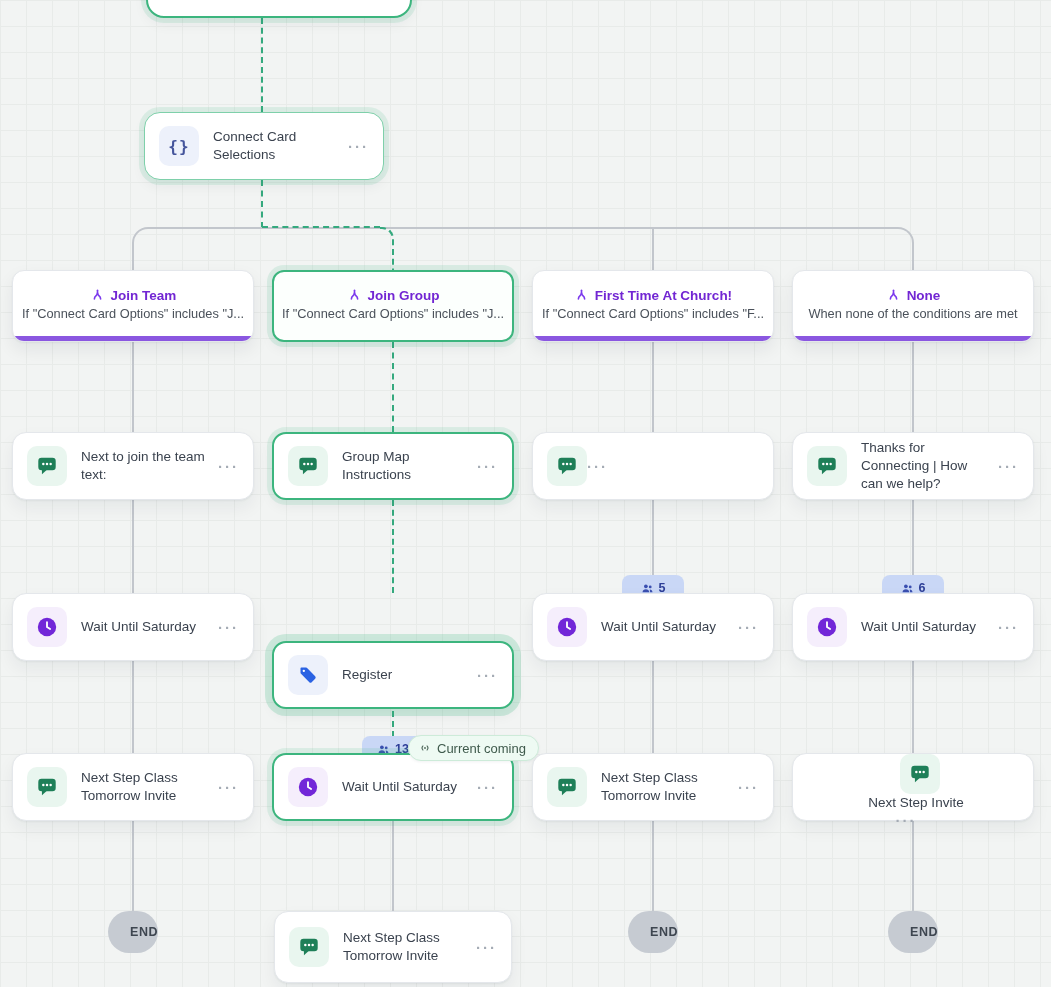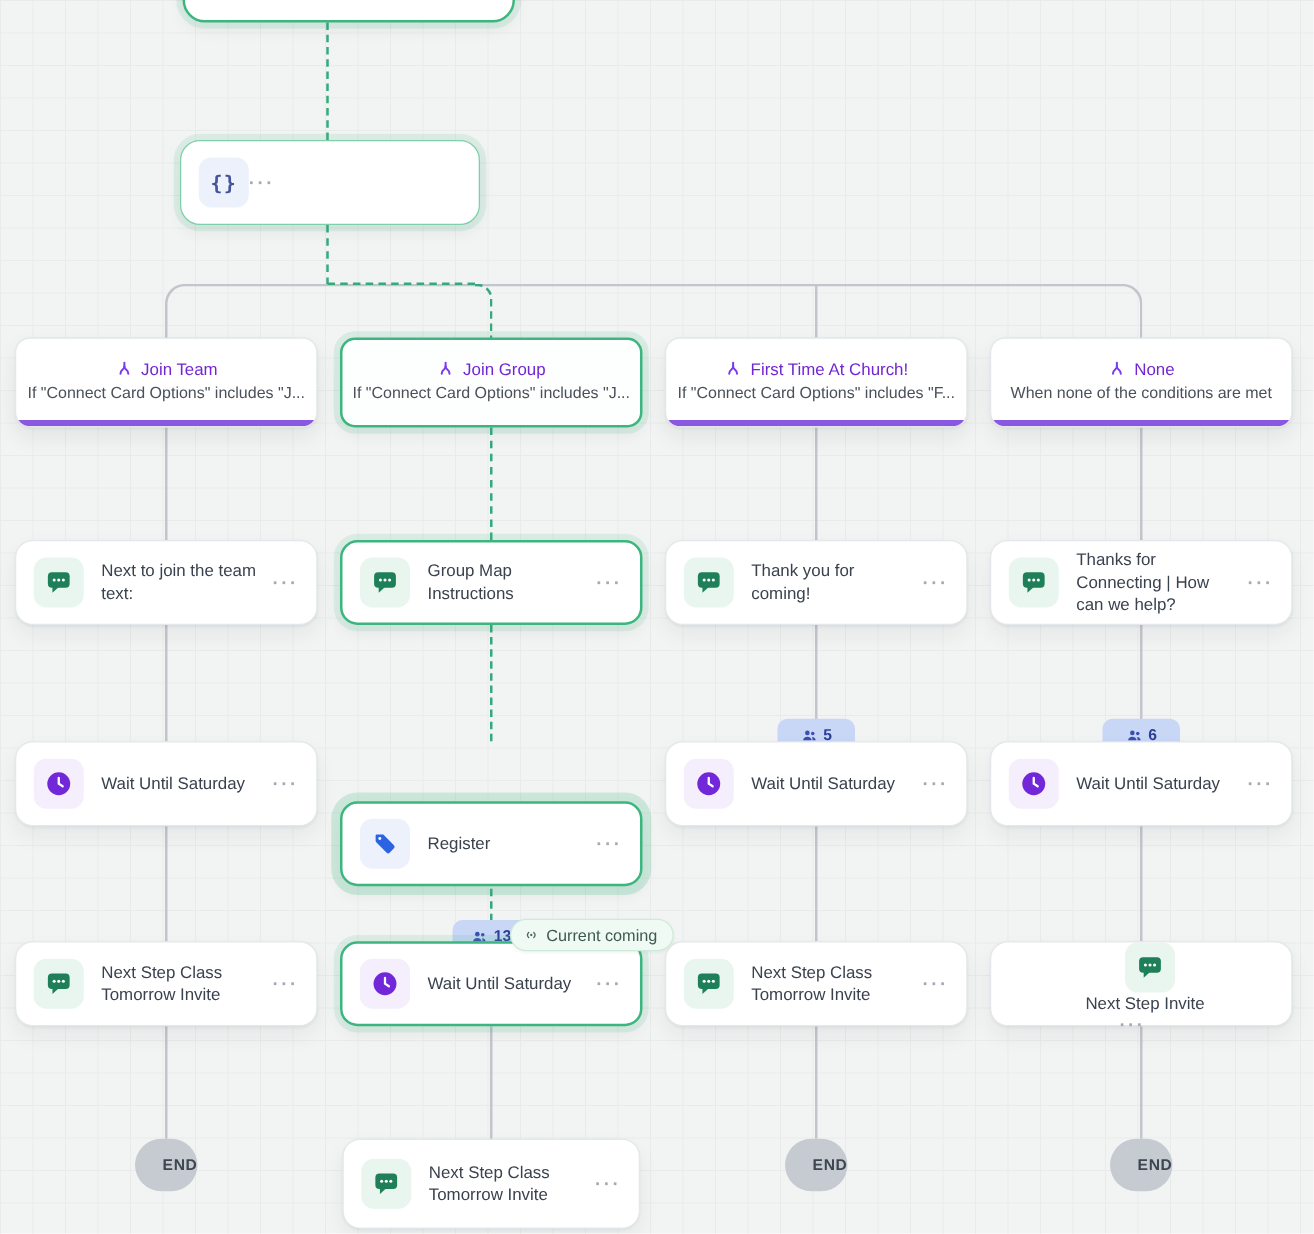--- a/index.html
+++ b/index.html
@@ -61,21 +61,21 @@
 
   
   .branch {
     position: absolute; top: 270px; width: 242px; height: 72px; background: #fff;
     border: 1px solid #e4e7eb; border-radius: 12px; overflow: hidden;
     display: flex; flex-direction: column; align-items: center; justify-content: center;
     box-shadow: 0 1px 2px rgba(20,30,45,.05), 0 8px 18px rgba(20,30,45,.07);
     z-index: 2; padding-bottom: 4px;
   }
   .branch .trow { display: flex; align-items: center; gap: 6px; margin-bottom: 3px; }
-  .branch .btitle { font-size: 13.5px; font-weight: 400; color: #7226d3; }
+  .branch .btitle { font-size: 13.5px; font-weight: 700; color: #7226d3; }
   .branch .bcond { font-size: 12.8px; color: #4a515a; white-space: nowrap; }
   .branch .bar { position: absolute; left: 0; right: 0; bottom: 0; height: 5px; background: #8a57e0; }
   .branch.selected { border: 2px solid #3cb57e; background: #fcfffd;
     box-shadow: 0 0 0 5px rgba(64,186,133,.14), 0 6px 14px rgba(20,30,45,.06); }
 
   
   .count-badge {
     position: absolute; height: 26px; width: 62px; border-radius: 8px;
     background: #c9d7f6; color: #2d3e97; font-size: 12.5px; font-weight: 700;
     display: flex; align-items: center; justify-content: center; gap: 5px; z-index: 1;
@@ -123,20 +123,21 @@
   <div class="vline" style="left:912px; top:500px; height:76px;"></div>
   <div class="vline" style="left:912px; top:661px; height:92px;"></div>
   <div class="vline" style="left:912px; top:821px; height:90px;"></div>
 
   <div class="node green-border glow-soft" style="left:146px; top:-60px; width:266px; height:78px; border-radius:18px;"></div>
 
   <div class="node glow-soft" style="left:144px; top:112px; width:240px; height:68px; border:1.5px solid #7ed0aa; border-radius:16px;">
     <div class="icon-tile tile-lav">
       <span class="braces">{}</span>
     </div>
+    <span class="label">Connect Card Selections</span>
     <span class="dots">···</span>
   </div>
 
   <div class="branch" style="left:12px;">
     <div class="trow">
       <svg width="15" height="15" viewBox="0 0 24 24" fill="none" stroke="#7c3aed" stroke-width="2.6" stroke-linecap="round">
         <path d="M12 3.5v5"></path>
           <path d="M12 8.5c0 4-5 3.5-5 9"></path>
           <path d="M12 8.5c0 4 5 3.5 5 9"></path>
       </svg>
@@ -215,21 +216,20 @@
   <div class="node" style="left:532px; top:432px; width:242px; height:68px;">
     <div class="icon-tile tile-green">
       <svg width="22" height="22" viewBox="0 0 24 24">
           <rect x="2.5" y="3" width="19" height="13.5" rx="3.5" fill="#1e7f58"></rect>
           <path d="M6.5 15.5v5.5l6-5.5z" fill="#1e7f58"></path>
           <circle cx="8" cy="9.8" r="1.35" fill="#fff"></circle>
           <circle cx="12" cy="9.8" r="1.35" fill="#fff"></circle>
           <circle cx="16" cy="9.8" r="1.35" fill="#fff"></circle>
         </svg>
     </div>
-    <span class="label">Thank you for coming!</span>
     <span class="dots">···</span>
   </div>
 
   <div class="node" style="left:792px; top:432px; width:242px; height:68px;">
     <div class="icon-tile tile-green">
       <svg width="22" height="22" viewBox="0 0 24 24">
           <rect x="2.5" y="3" width="19" height="13.5" rx="3.5" fill="#1e7f58"></rect>
           <path d="M6.5 15.5v5.5l6-5.5z" fill="#1e7f58"></path>
           <circle cx="8" cy="9.8" r="1.35" fill="#fff"></circle>
           <circle cx="12" cy="9.8" r="1.35" fill="#fff"></circle>

